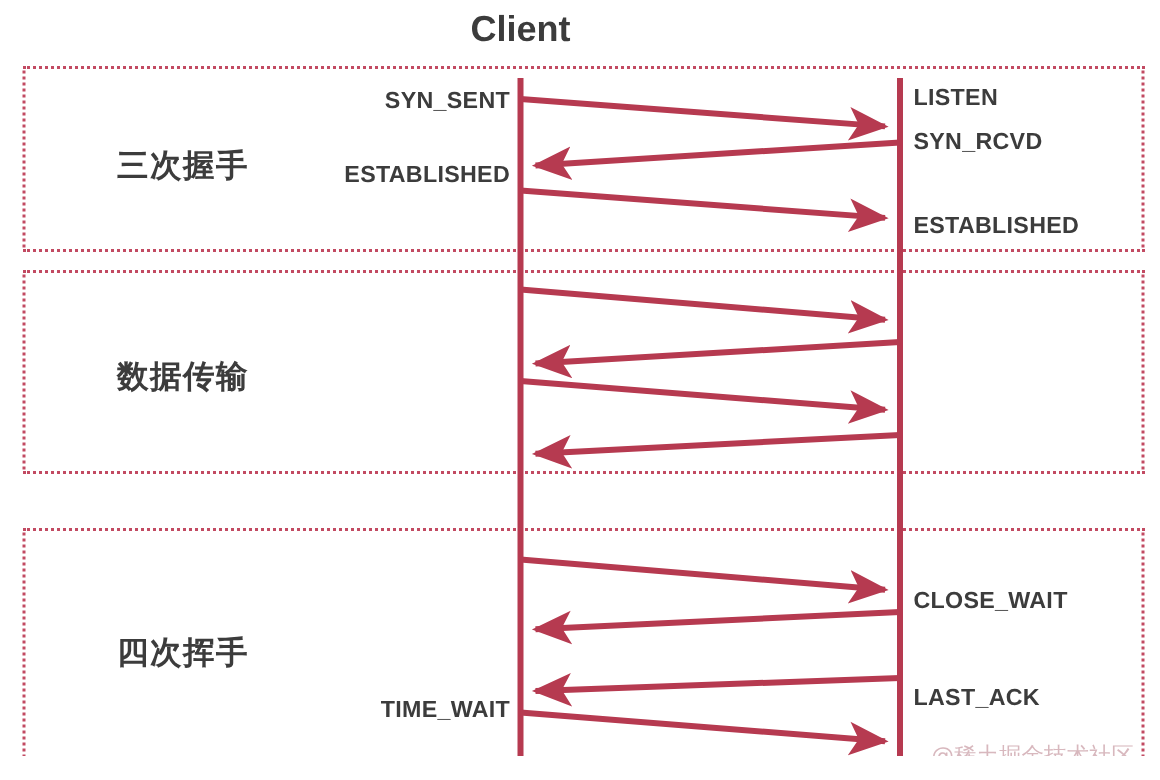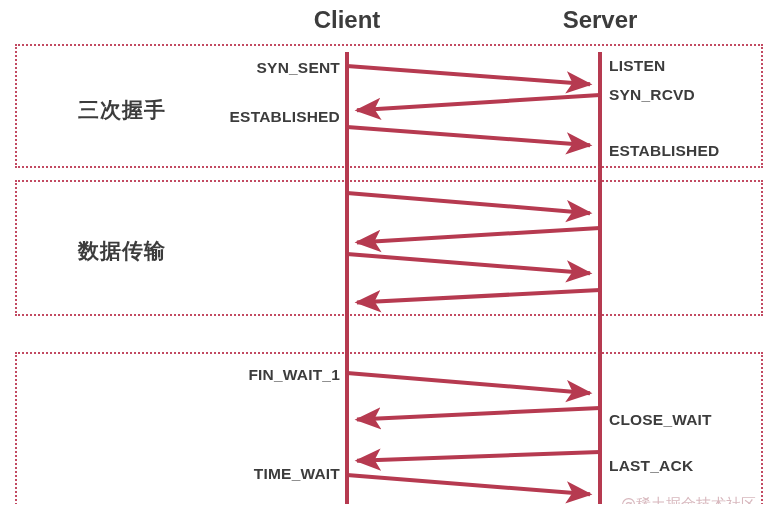--- a/index.html
+++ b/index.html
@@ -92,28 +92,28 @@
     font-family: "DejaVu Sans", "Liberation Sans", sans-serif;
     transform: translate(-100%, -50%);
   }
 </style>
 </head>
 <body>
 
 <div id="stage">
 
   <div class="col-header" style="left:347px;">Client</div>
-  <div class="col-header" style="left:600px;">Server</div>
 
   <div class="phase-box" style="left:15px; top:44px; width:748px; height:124px;"></div>
   <div class="phase-box" style="left:15px; top:180px; width:748px; height:136px;"></div>
   <div class="phase-box" style="left:15px; top:352px; width:748px; height:161px;"></div>
 
   <div class="phase-label" style="left:122px; top:251px;">数据传输</div>
   <div class="phase-label" style="left:122px; top:110px;">三次握手</div>
+  <div class="phase-label" style="left:122px; top:435px;">四次挥手</div>
 
   <div class="lifeline" style="left:347px; top:52px; height:460px;"></div>
   <div class="lifeline" style="left:600px; top:52px; height:460px;"></div>
 
   <svg id="arrow-layer" viewBox="0 0 773 520" xmlns="http://www.w3.org/2000/svg">
     <defs>
       <marker id="arrowhead-right" markerWidth="7" markerHeight="7" refX="6" refY="3.2" orient="auto" markerUnits="strokeWidth">
         <path d="M0,0.4 L6.6,3.2 L0,6 L1.6,3.2 Z" fill="#b63a50"></path>
       </marker>
       <marker id="arrowhead-left" markerWidth="7" markerHeight="7" refX="6" refY="3.2" orient="auto" markerUnits="strokeWidth">
@@ -130,24 +130,23 @@
         <line x1="600" y1="290" x2="356.986824815069" y2="302.4868429936921" stroke="#b63a50" stroke-width="4" marker-end="url(#arrowhead-left)"></line>
         <line x1="347" y1="373" x2="590.0342712939615" y2="393.1728051271668" stroke="#b63a50" stroke-width="4" marker-end="url(#arrowhead-right)"></line>
         <line x1="600" y1="408" x2="356.98877052533476" y2="419.526224322909" stroke="#b63a50" stroke-width="4" marker-end="url(#arrowhead-left)"></line>
         <line x1="600" y1="452" x2="356.9936787635277" y2="460.6444936408231" stroke="#b63a50" stroke-width="4" marker-end="url(#arrowhead-left)"></line>
         <line x1="347" y1="475" x2="590.0310999213727" y2="494.21194465781605" stroke="#b63a50" stroke-width="4" marker-end="url(#arrowhead-right)"></line>
       </g>
   </svg>
 
   <div class="state-label right-aligned" style="left:340px; top:68px;">SYN_SENT</div>
   <div class="state-label right-aligned" style="left:340px; top:117px;">ESTABLISHED</div>
-  <div class="state-label right-aligned" style="left:340px; top:375px;">FIN_WAIT_1</div>
   <div class="state-label right-aligned" style="left:340px; top:474px;">TIME_WAIT</div>
 
   <div class="state-label left-aligned" style="left:609px; top:66px;">LISTEN</div>
   <div class="state-label left-aligned" style="left:609px; top:95px;">SYN_RCVD</div>
   <div class="state-label left-aligned" style="left:609px; top:151px;">ESTABLISHED</div>
-  <div class="state-label left-aligned" style="left:609px; top:420px;">CLOSE_WAIT</div>
+  <div class="state-label left-aligned" style="left:609px; top:401px;">CLOSE_WAIT</div>
   <div class="state-label left-aligned" style="left:609px; top:466px;">LAST_ACK</div>
 
   <div class="watermark" style="left:756px; top:504px;text-align:center;">@稀土掘金技术社区</div>
 
 </div>
 
 </body></html>

